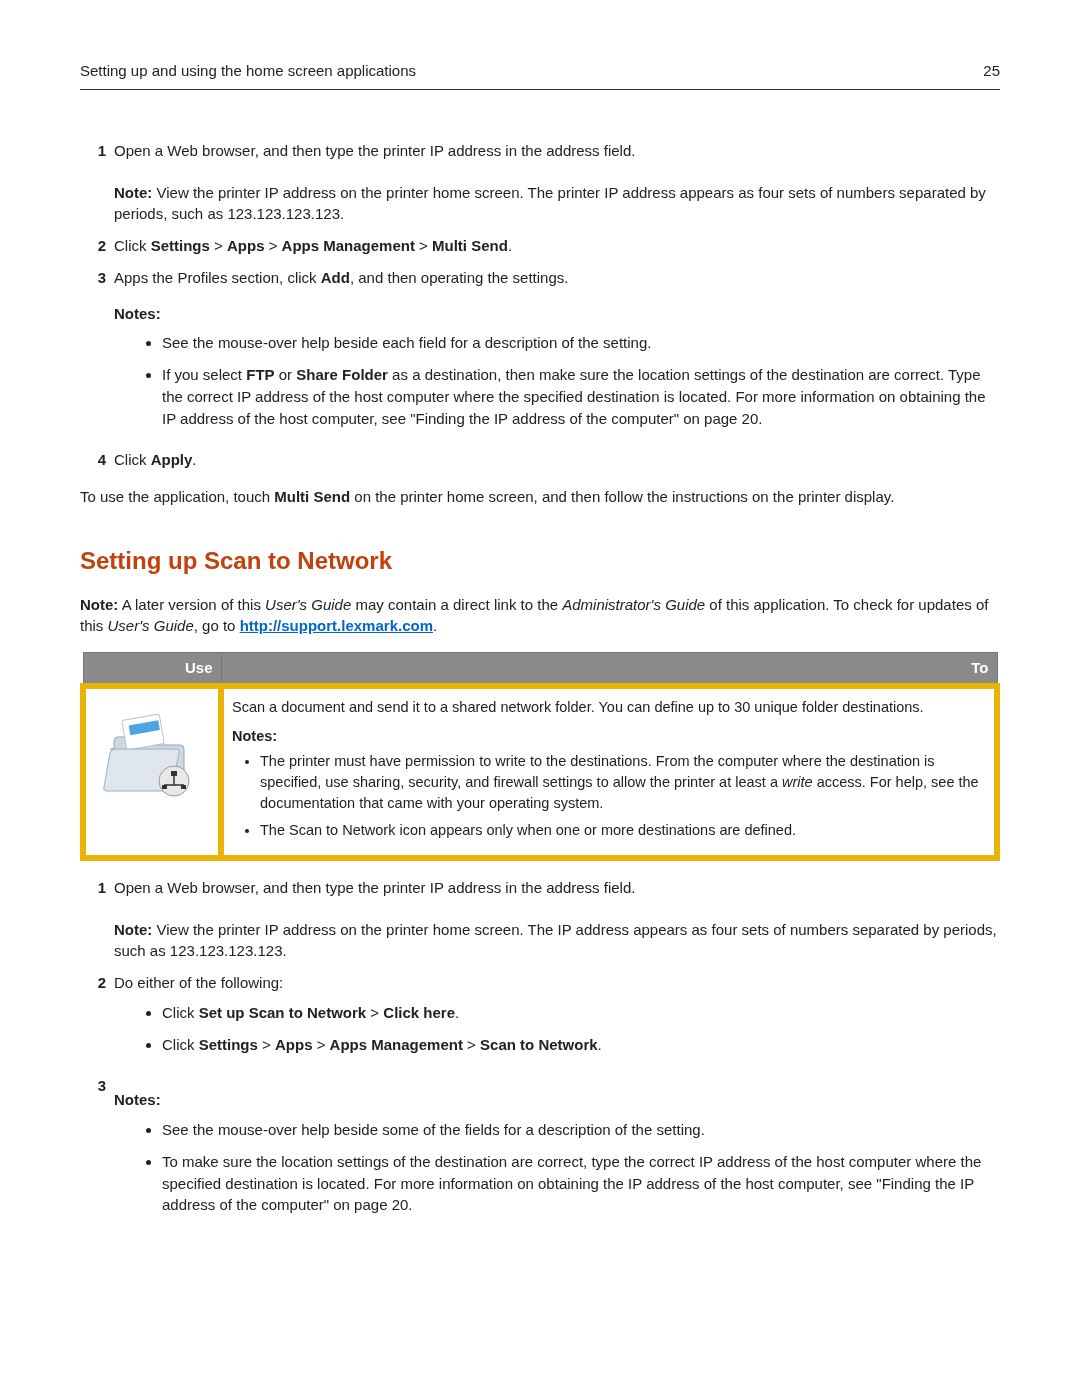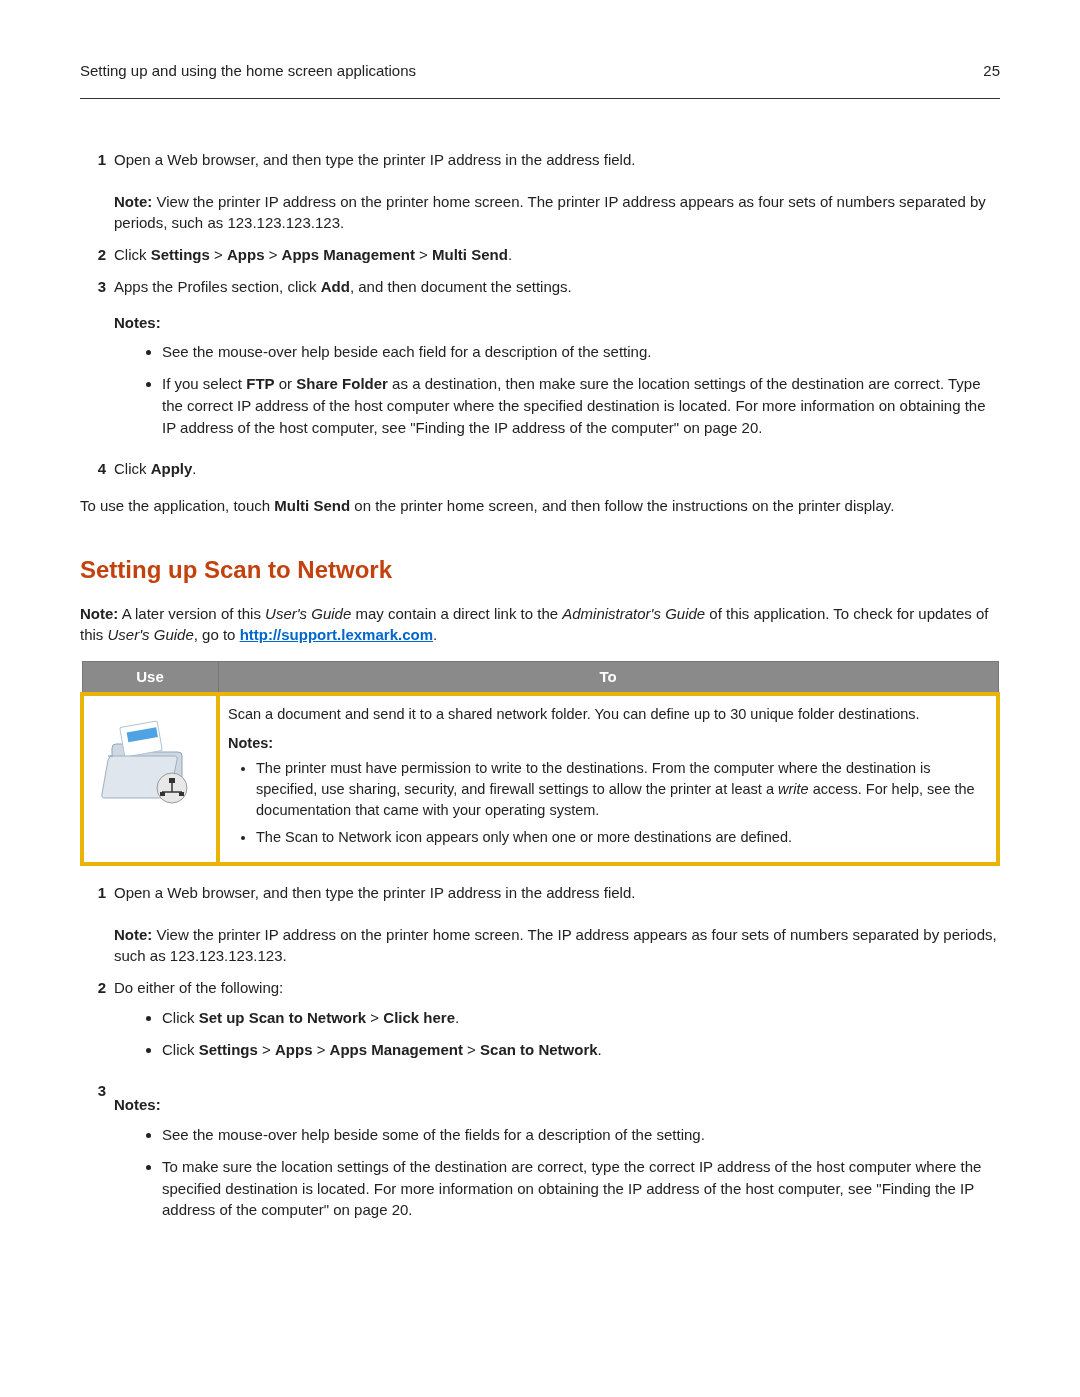--- a/index.html
+++ b/index.html
@@ -10,21 +10,21 @@
     margin: 0;
     padding: 60px 80px;
     background: #fff;
     width: 1080px;
     box-sizing: border-box;
   }
   .header-row {
     display: flex;
     justify-content: space-between;
     border-bottom: 1px solid #333;
-    padding-bottom: 16px;
+    padding-bottom: 7px;
     margin-bottom: 50px;
   }
   ol.steps {
     list-style: none;
     padding-left: 0;
     margin: 0;
   }
   ol.steps > li {
     display: flex;
     margin-bottom: 10px;
@@ -65,27 +65,27 @@
   }
   table.feature {
     width: 100%;
     border-collapse: collapse;
     margin: 14px 0 16px 0;
     border: 1px solid #888;
   }
   table.feature th {
     background: #8a8a8a;
     color: #fff;
-    text-align: center;
+    text-align: right;
     font-weight: bold;
     padding: 4px 8px;
     border: 1px solid #777;
   }
   table.feature td {
-    border: 4px solid #eab308;
+    border: 6px solid #eab308;
     padding: 8px;
     vertical-align: top;
     font-size: 14.5px;
   }
   table.feature td.iconcell {
     width: 116px;
     text-align: center;
   }
   .folder-icon {
     display: inline-block;
@@ -117,21 +117,21 @@
   </li>
   <li>
     <span class="num">2</span>
     <div class="content">
       <span>Click </span><span class="bold">Settings</span><span> &gt; </span><span class="bold">Apps</span><span> &gt; </span><span class="bold">Apps Management</span><span> &gt; </span><span class="bold">Multi Send</span><span>.</span>
     </div>
   </li>
   <li>
     <span class="num">3</span>
     <div class="content">
-      <span>Apps the Profiles section, click </span><span class="bold">Add</span><span>, and then document the settings.</span>
+      <span>Apps the Profiles section, click </span><span class="bold">Add</span><span>, and then operating the settings.</span>
       <div class="notes-label">Notes:</div>
       <ul class="bullets">
         <li>See the mouse-over help beside each field for a description of the setting.</li>
         <li>
           <span>If you select </span><span class="bold">FTP</span><span> or </span><span class="bold">Share Folder</span><span> as a destination, then make sure the location settings of the destination are correct. Type the correct IP address of the host computer where the specified destination is located. For more information on obtaining the IP address of the host computer, see "Finding the IP address of the computer" on page 20.</span>
         </li>
       </ul>
     </div>
   </li>
   <li>

